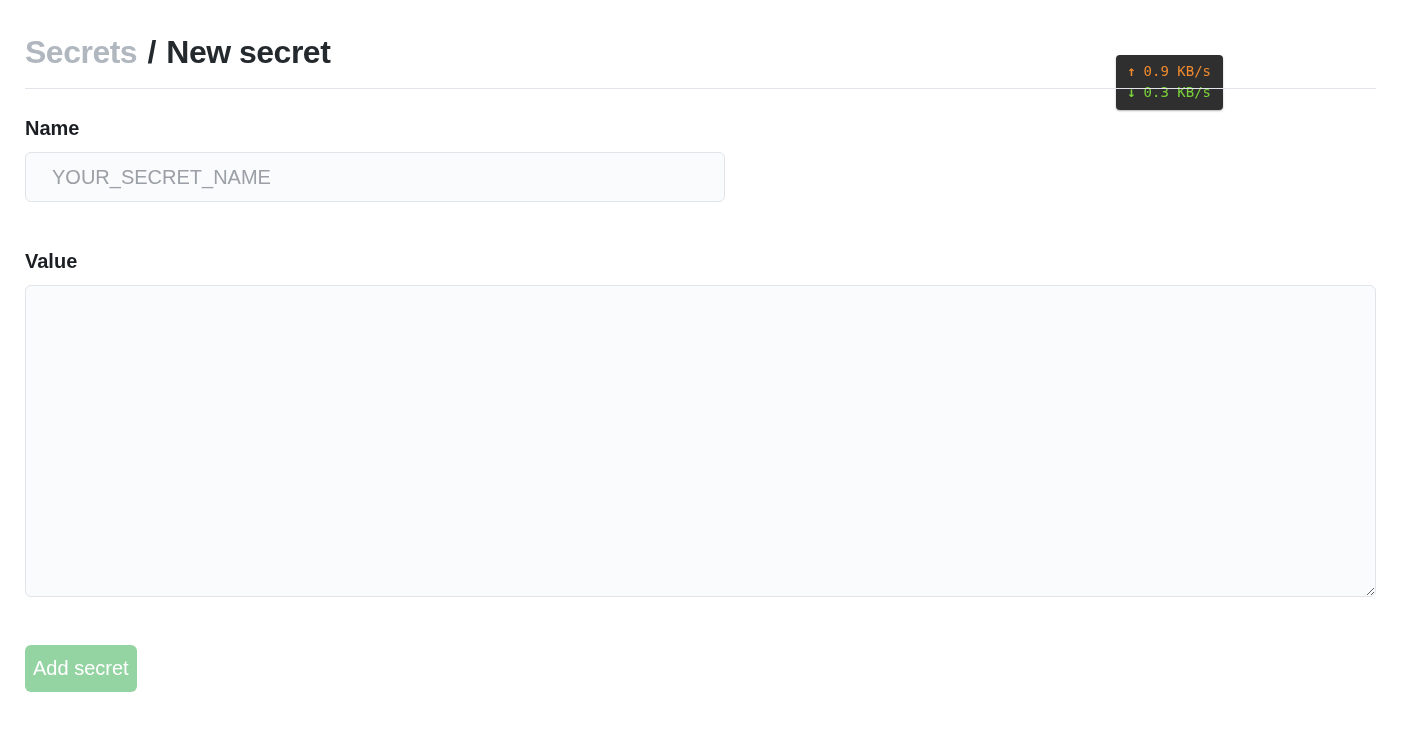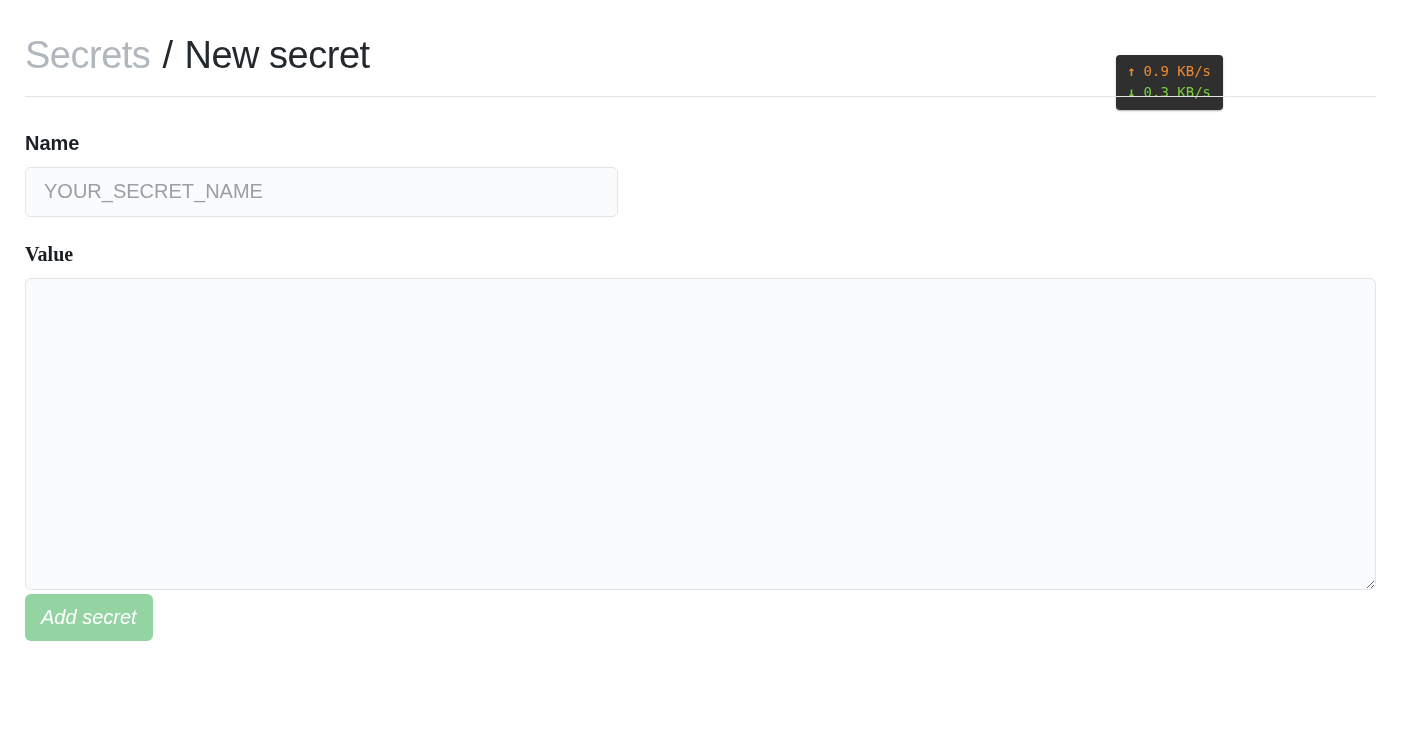--- a/index.html
+++ b/index.html
@@ -20,22 +20,22 @@
     }
     .header-row {
       display: flex;
       align-items: center;
       justify-content: space-between;
       border-bottom: 1px solid #e1e4e8;
       padding-bottom: 16px;
       position: relative;
     }
     .breadcrumb {
-      font-size: 38px;
-      font-weight: 400;
+      font-size: 32px;
+      font-weight: 700;
       line-height: 1.25;
       letter-spacing: -0.5px;
     }
     .breadcrumb .muted {
       color: #b0b7bf;
     }
     .breadcrumb .sep {
       color: #24292e;
       margin: 0 2px;
     }
@@ -61,70 +61,69 @@
     }
     .net-row.up { color: #f08a2e; }
     .net-row.down { color: #7ad03a; }
     .net-arrow {
       display: inline-block;
       width: 12px;
       text-align: center;
       font-weight: bold;
     }
     .form-section {
-      margin-top: 35px;
+      margin-top: 28px;
     }
     .field-label {
       font-size: 20px;
       font-weight: 600;
       color: #1b1f23;
       margin-bottom: 12px;
       display: block;
     }
     .input-name {
-      width: 593px;
+      width: 700px;
       height: 50px;
-      padding: 10px 18px;
+      padding: 10px 26px;
       font-size: 20px;
       color: #24292e;
       background-color: #fafbfc;
       border: 1px solid #e1e4e8;
       border-radius: 6px;
       outline: none;
     }
     .input-name::placeholder {
       color: #9aa0a6;
     }
     .value-section {
-      margin-top: 26px;
-      font-family: Liberation Serif, serif;
+      margin-top: 48px;
     }
     .textarea-value {
       width: 100%;
       height: 312px;
       padding: 10px 14px;
       font-size: 16px;
       background-color: #fafbfc;
       border: 1px solid #e1e4e8;
       border-radius: 6px;
       outline: none;
       resize: both;
       font-family: inherit;
     }
     .btn-add {
+      margin-top: 44px;
       display: inline-block;
-      padding: 12px 16px;
+      padding: 12px 8px;
       font-size: 20px;
       font-weight: 500;
       color: #ffffff;
       background-color: #94d3a2;
       border: none;
       border-radius: 6px;
       cursor: pointer;
-      font-style: italic;
     }
   </style>
 </head>
 <body>
 
 <div class="net-widget">
   <div class="net-row up">
     <span class="net-arrow">↑</span>
     <span>0.9 KB/s</span>
   </div>

